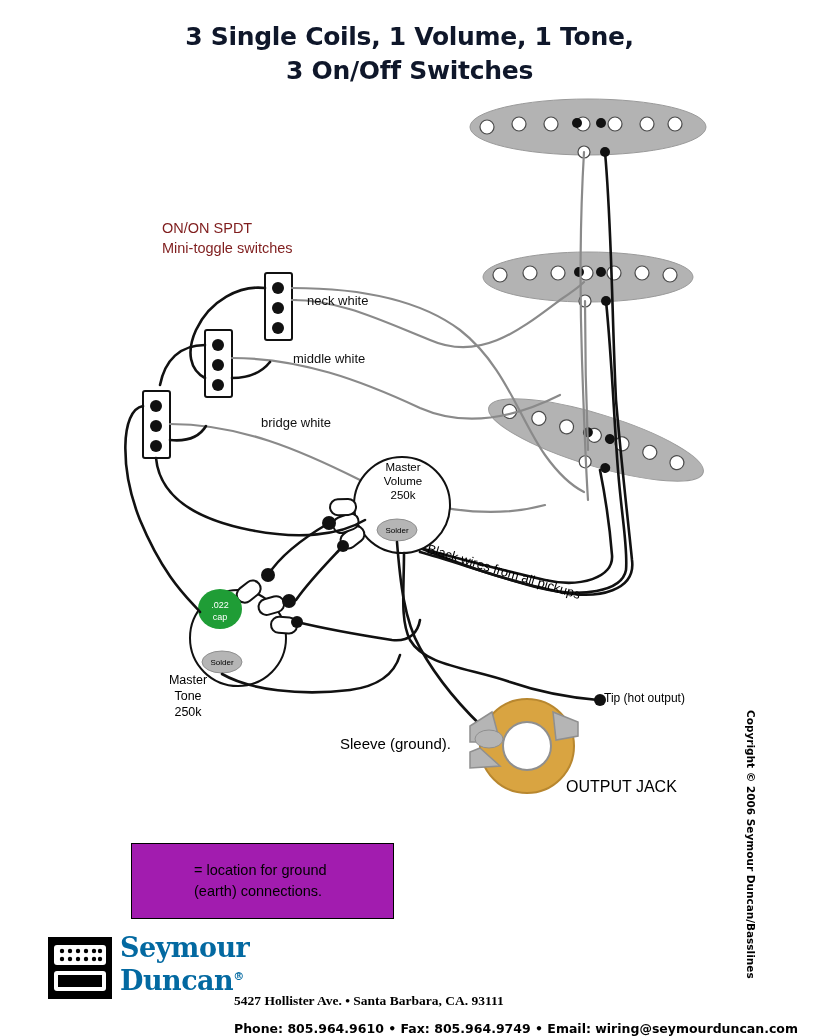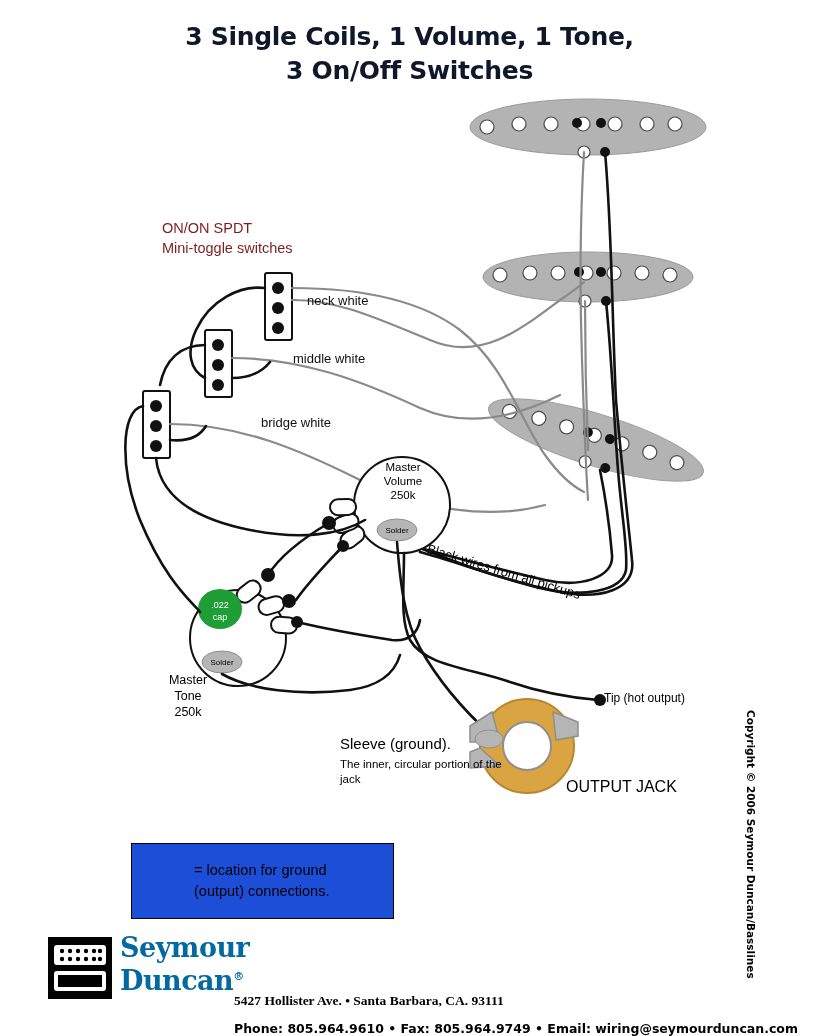--- a/index.html
+++ b/index.html
@@ -118,21 +118,21 @@
   }
 
   
   #legend {
     position: absolute;
     left: 131px;
     top: 843px;
     width: 261px;
     height: 74px;
     border: 1.5px solid #000;
-    background: #1d4ed8;
+    background: #a21caf;
   }
   #legend-text {
     position: absolute;
     left: 62px;
     top: 16px;
     font-size: 14.5px;
     line-height: 21px;
     width: 190px;
   }
 
@@ -402,28 +402,27 @@
 
   <div id="pot-tone">
     <div>Master</div>
     <div>Tone</div>
     <div>250k</div>
   </div>
 
   <div id="black-wires-lbl">Black wires from all pickups</div>
 
   <div id="sleeve-lbl">Sleeve (ground).</div>
-  <div id="sleeve-sub">The inner, circular portion of the jack</div>
   <div id="tip-lbl">Tip (hot output)</div>
   <div id="jack-lbl">OUTPUT JACK</div>
 
   <div id="legend">
     <div id="legend-text">
       <span>= location for ground</span><br>
-      <span>(output) connections.</span>
+      <span>(earth) connections.</span>
     </div>
   </div>
 
   <div id="copyright">Copyright © 2006 Seymour Duncan/Basslines</div>
 
   <div id="footer">
     <div id="logo-box">
       <svg viewBox="0 0 64 62" width="64" height="62">
         <rect x="0" y="0" width="64" height="62" fill="#000"></rect>
         <rect x="6" y="8" width="52" height="20" rx="3" fill="#fff"></rect>

